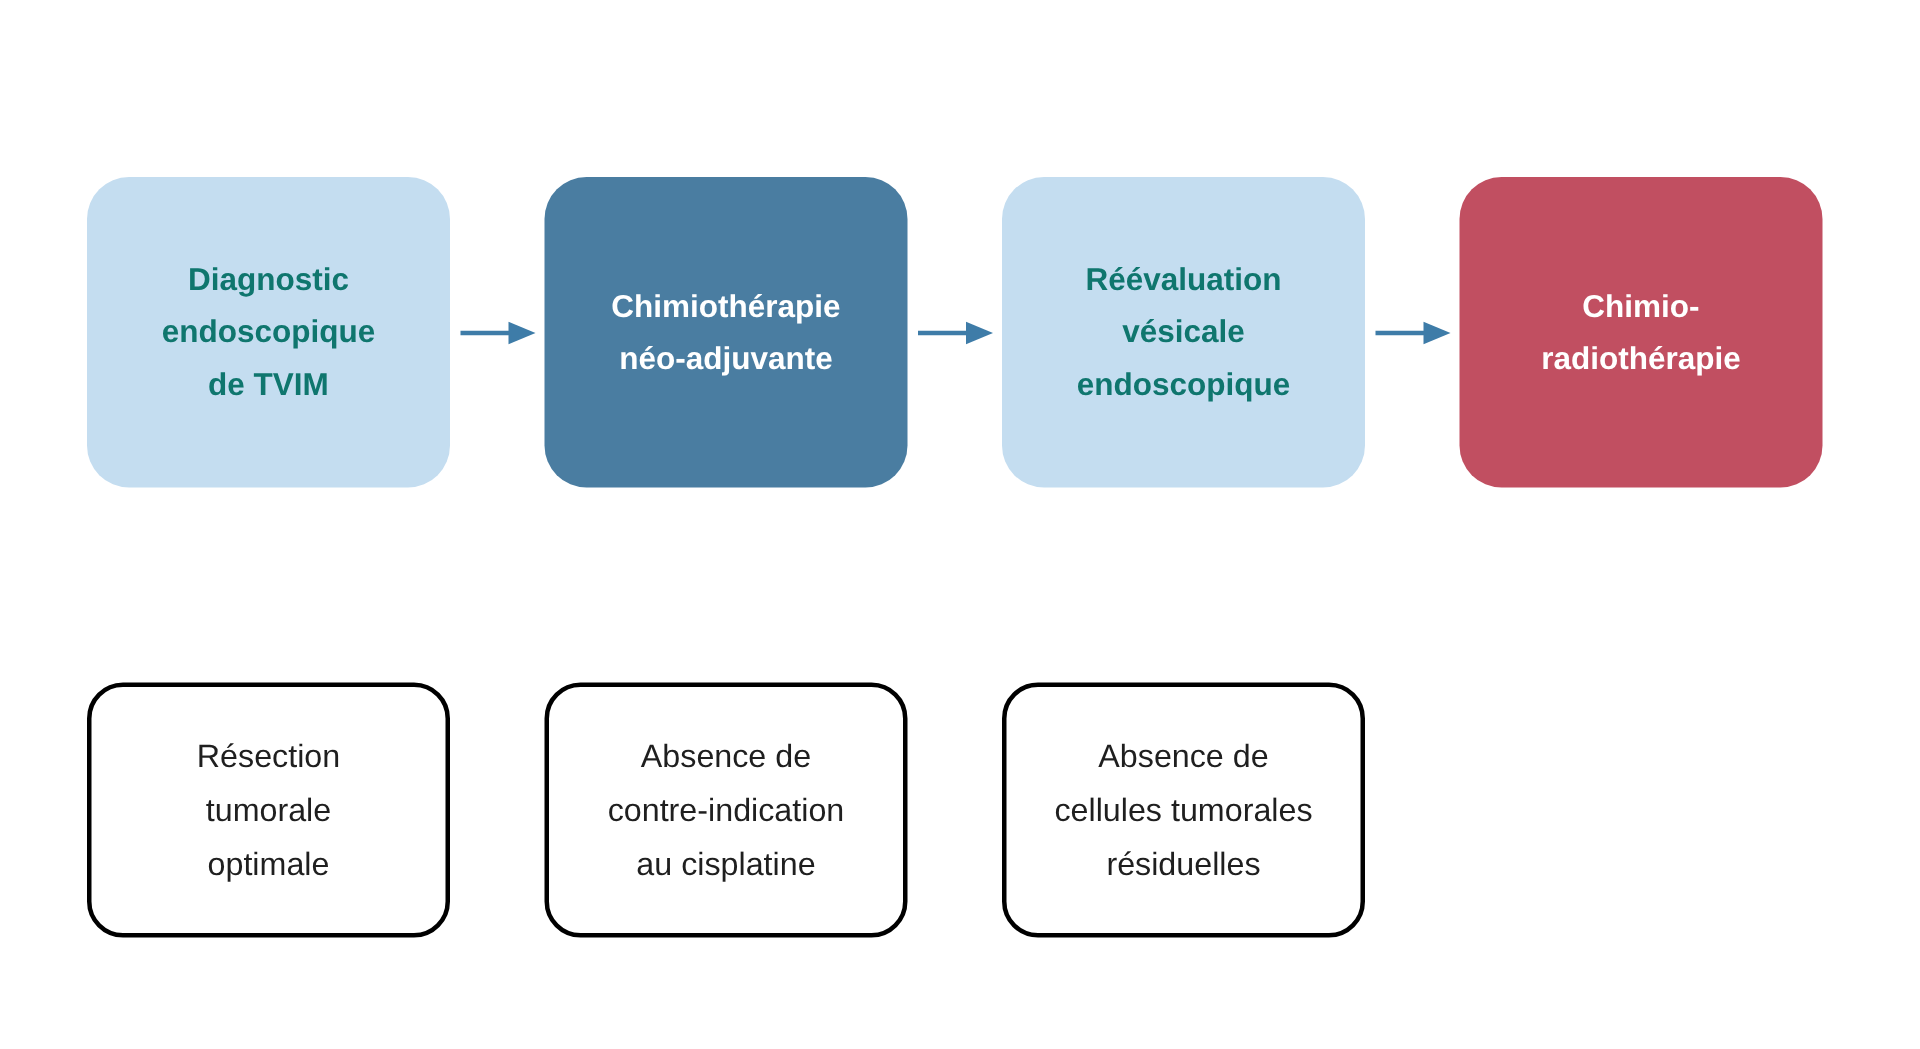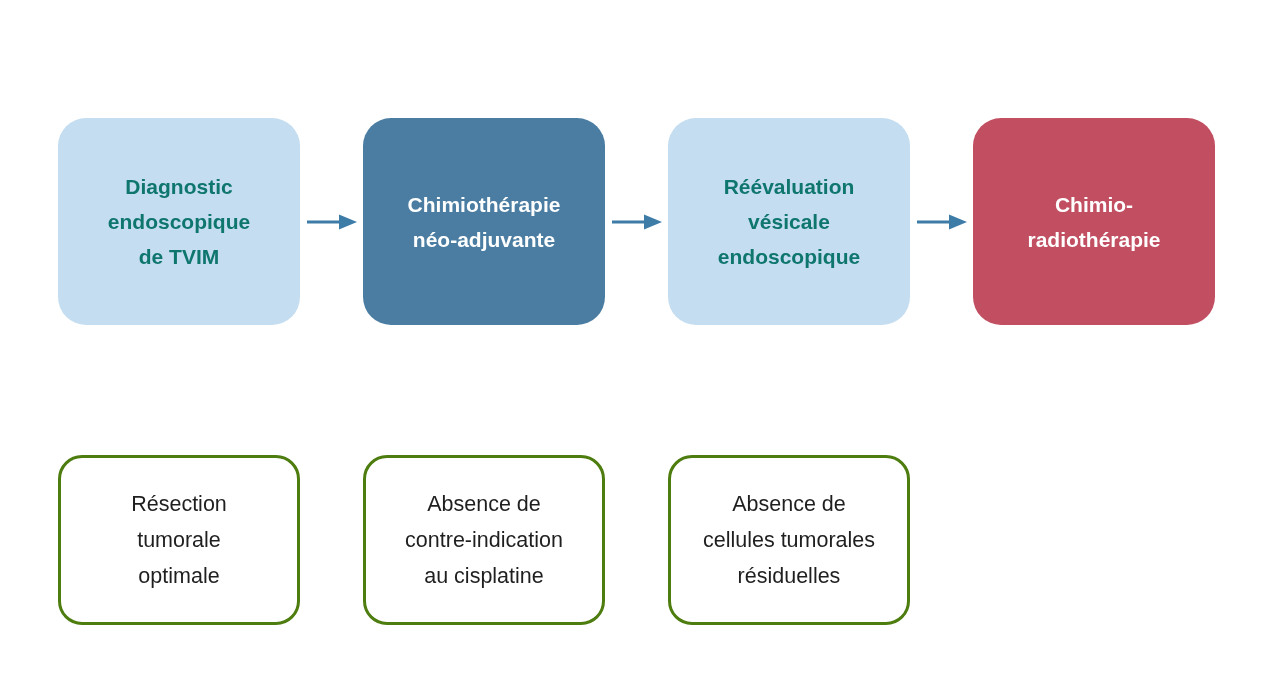--- a/index.html
+++ b/index.html
@@ -56,21 +56,21 @@
     width: 63px;
   }
   .arrow-cell {
     display: flex;
     align-items: center;
     justify-content: center;
   }
 
   .condition {
     background: #ffffff;
-    border: 3px solid #4d7c0f;
+    border: 3px solid #000000;
     border-radius: 24px;
     padding: 0 10px;
     margin-top: 38px;
   }
   .condition p {
     margin: 0;
     font-weight: 400;
     font-size: 21.5px;
     line-height: 36px;
     color: #1f1f1f;

